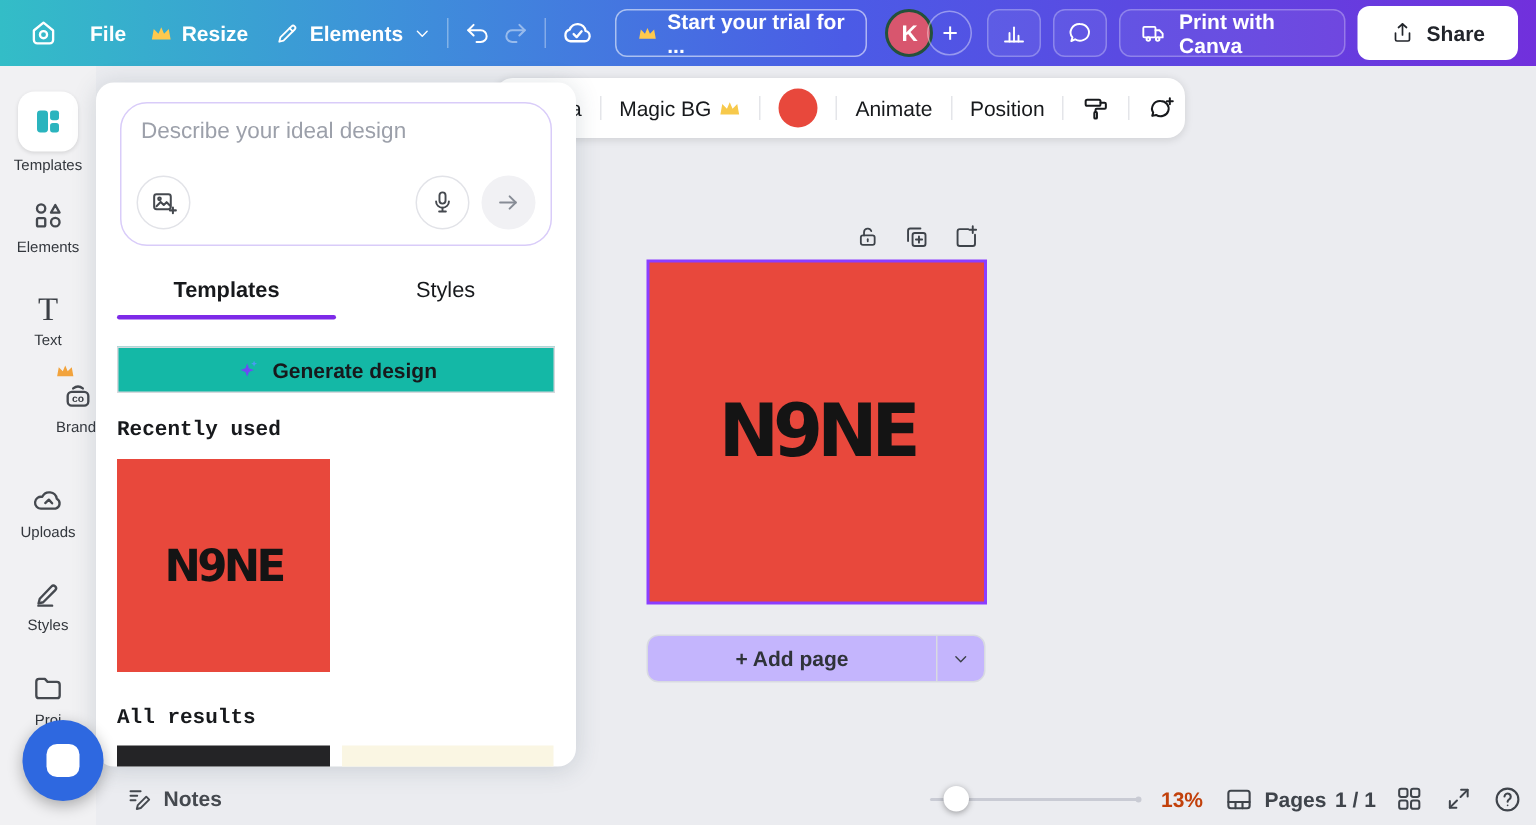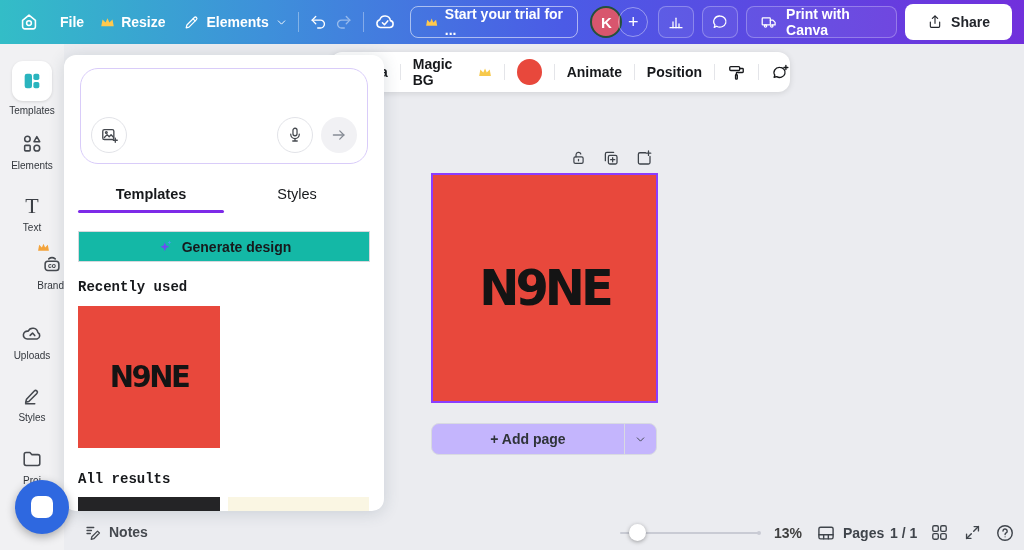--- a/index.html
+++ b/index.html
@@ -35,21 +35,21 @@
     box-shadow:0 1px 3px rgba(0,0,0,.12); display:flex; align-items:center; justify-content:center; }
   .crown-badge { position:absolute; right:14px; top:-10px; }
 
   
   .canvas-area { position:absolute; left:64px; top:44px; right:0; bottom:0; background:#EBECF0; }
 
   
   .ctx-toolbar { position:absolute; left:330px; top:52px; width:460px; height:40px; background:#fff;
     border-radius:12px; box-shadow:0 1px 6px rgba(0,0,0,.12); display:flex; align-items:center;
     padding-left:50px; z-index:6; color:#17191C; }
-  .ctx-item { font-size:14px; font-weight:700; color:#17191C; display:flex; align-items:center; gap:5px; cursor:pointer; }
+  .ctx-item { font-size:14px; font-weight:400; color:#17191C; display:flex; align-items:center; gap:5px; cursor:pointer; }
   .ctx-div { width:1px; height:16px; background:#E4E5E9; margin:0 12px; }
   .swatch { width:26px; height:26px; border-radius:50%; }
 
   
   .page-controls { position:absolute; left:570px; top:149px; display:flex; gap:15px; color:#3E434A; z-index:4; }
   .page-controls .pc { cursor:pointer; }
 
   
   .page { position:absolute; left:433px; top:175px; width:223px; height:226px;
     box-shadow:0 0 0 2px #8B3DFF; display:flex; align-items:center; justify-content:center; z-index:3; }
@@ -93,21 +93,21 @@
   
   .statusbar { position:absolute; left:0; bottom:0; width:1024px; height:34px; z-index:8; color:#3F444B; }
   .notes { position:absolute; left:84px; top:7px; display:flex; align-items:center; gap:7px;
     font-size:14px; font-weight:600; color:#45494F; cursor:pointer; }
   .slider-track { position:absolute; left:620px; top:16px; width:140px; height:2px; background:#C9CBD4;
     border-radius:2px; cursor:pointer; }
   .slider-end-dot { position:absolute; right:-1px; top:-1px; width:4px; height:4px; border-radius:50%; background:#C9CBD4; }
   .slider-thumb { position:absolute; left:629px; top:8px; width:17px; height:17px; border-radius:50%;
     background:#fff; box-shadow:0 1px 4px rgba(0,0,0,.35); cursor:grab; }
   .zoom-pct { position:absolute; left:768px; top:9px; width:40px; text-align:center; font-size:14px;
-    font-weight:600; color:#404040; cursor:pointer; }
+    font-weight:600; color:#c2410c; cursor:pointer; }
   .pages-grp { position:absolute; left:816px; top:7px; display:flex; align-items:center; gap:7px;
     font-size:14px; font-weight:600; cursor:pointer; }
   .page-ind { position:absolute; left:890px; top:9px; font-size:14px; font-weight:600; }
   .sb-ic { position:absolute; top:7px; cursor:pointer; }
 
   
   .chat-bubble { position:absolute; left:15px; top:480px; width:54px; height:54px; border-radius:50%;
     background:#2E68E0; box-shadow:0 3px 10px rgba(0,0,0,.3); display:flex; align-items:center;
     justify-content:center; z-index:40; cursor:pointer; }
   .chat-bubble .sq { width:22px; height:22px; background:#fff; border-radius:7px; }
@@ -340,20 +340,21 @@
       <svg class="ic" width="22" height="22" viewBox="0 0 24 24">
         <path d="M3.5 7 a2 2 0 0 1 2 -2 h4.2 l2 2.2 H18.5 a2 2 0 0 1 2 2 V17 a2 2 0 0 1 -2 2 h-13 a2 2 0 0 1 -2 -2 Z"></path>
       </svg>
     </div>
     <span class="lbl">Proj</span>
   </div>
 </div>
 
 <div class="panel">
   <div class="prompt-box">
+    <input class="prompt-input" type="text" placeholder="Describe your ideal design" style="">
     <div class="circ-btn" style="left:10px; bottom:10px;">
       <svg class="ic" width="19" height="19" viewBox="0 0 24 24">
         <rect x="3.5" y="4.5" width="14" height="12.5" rx="2"></rect>
           <path d="M5.5 14.5 l3.5 -3.6 2.6 2.6 2.4 -2.4 3 3"></path>
         <circle cx="8" cy="8.3" r="1.1"></circle>
           <path d="M19.3 15.5 v5 M16.8 18 h5"></path>
       </svg>
     </div>
     <div class="circ-btn" style="right:54px; bottom:10px;">
       <svg class="ic" width="18" height="18" viewBox="0 0 24 24">

